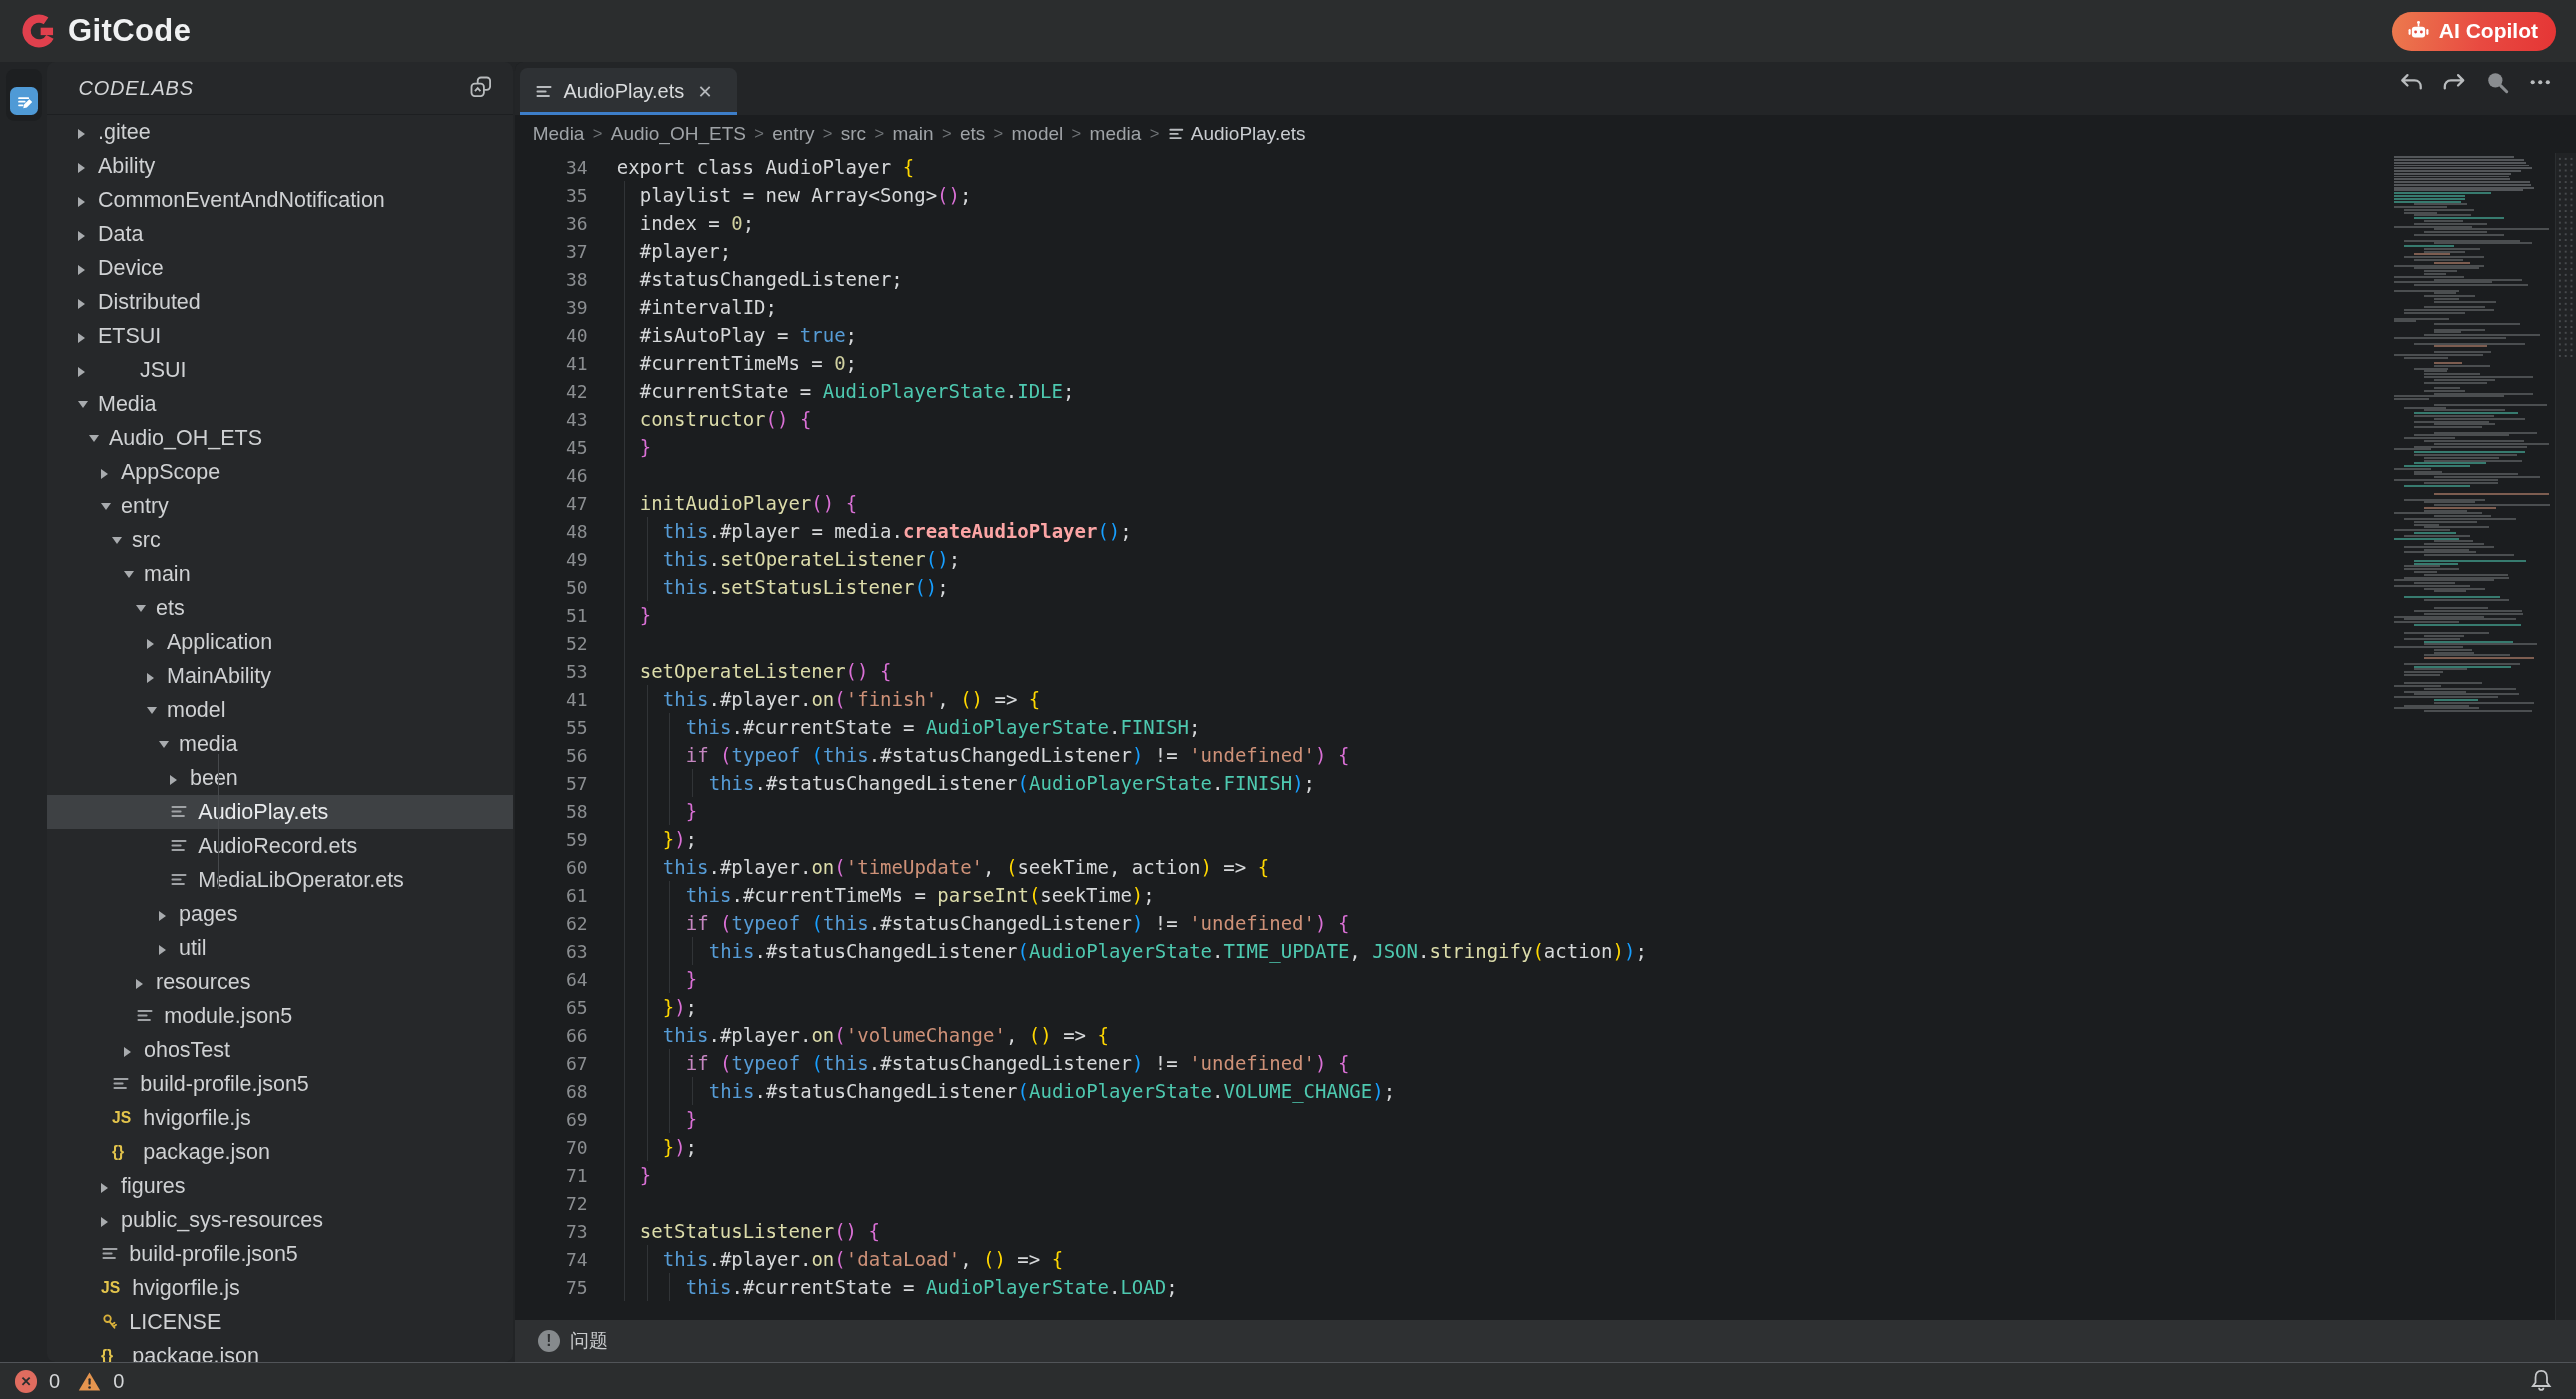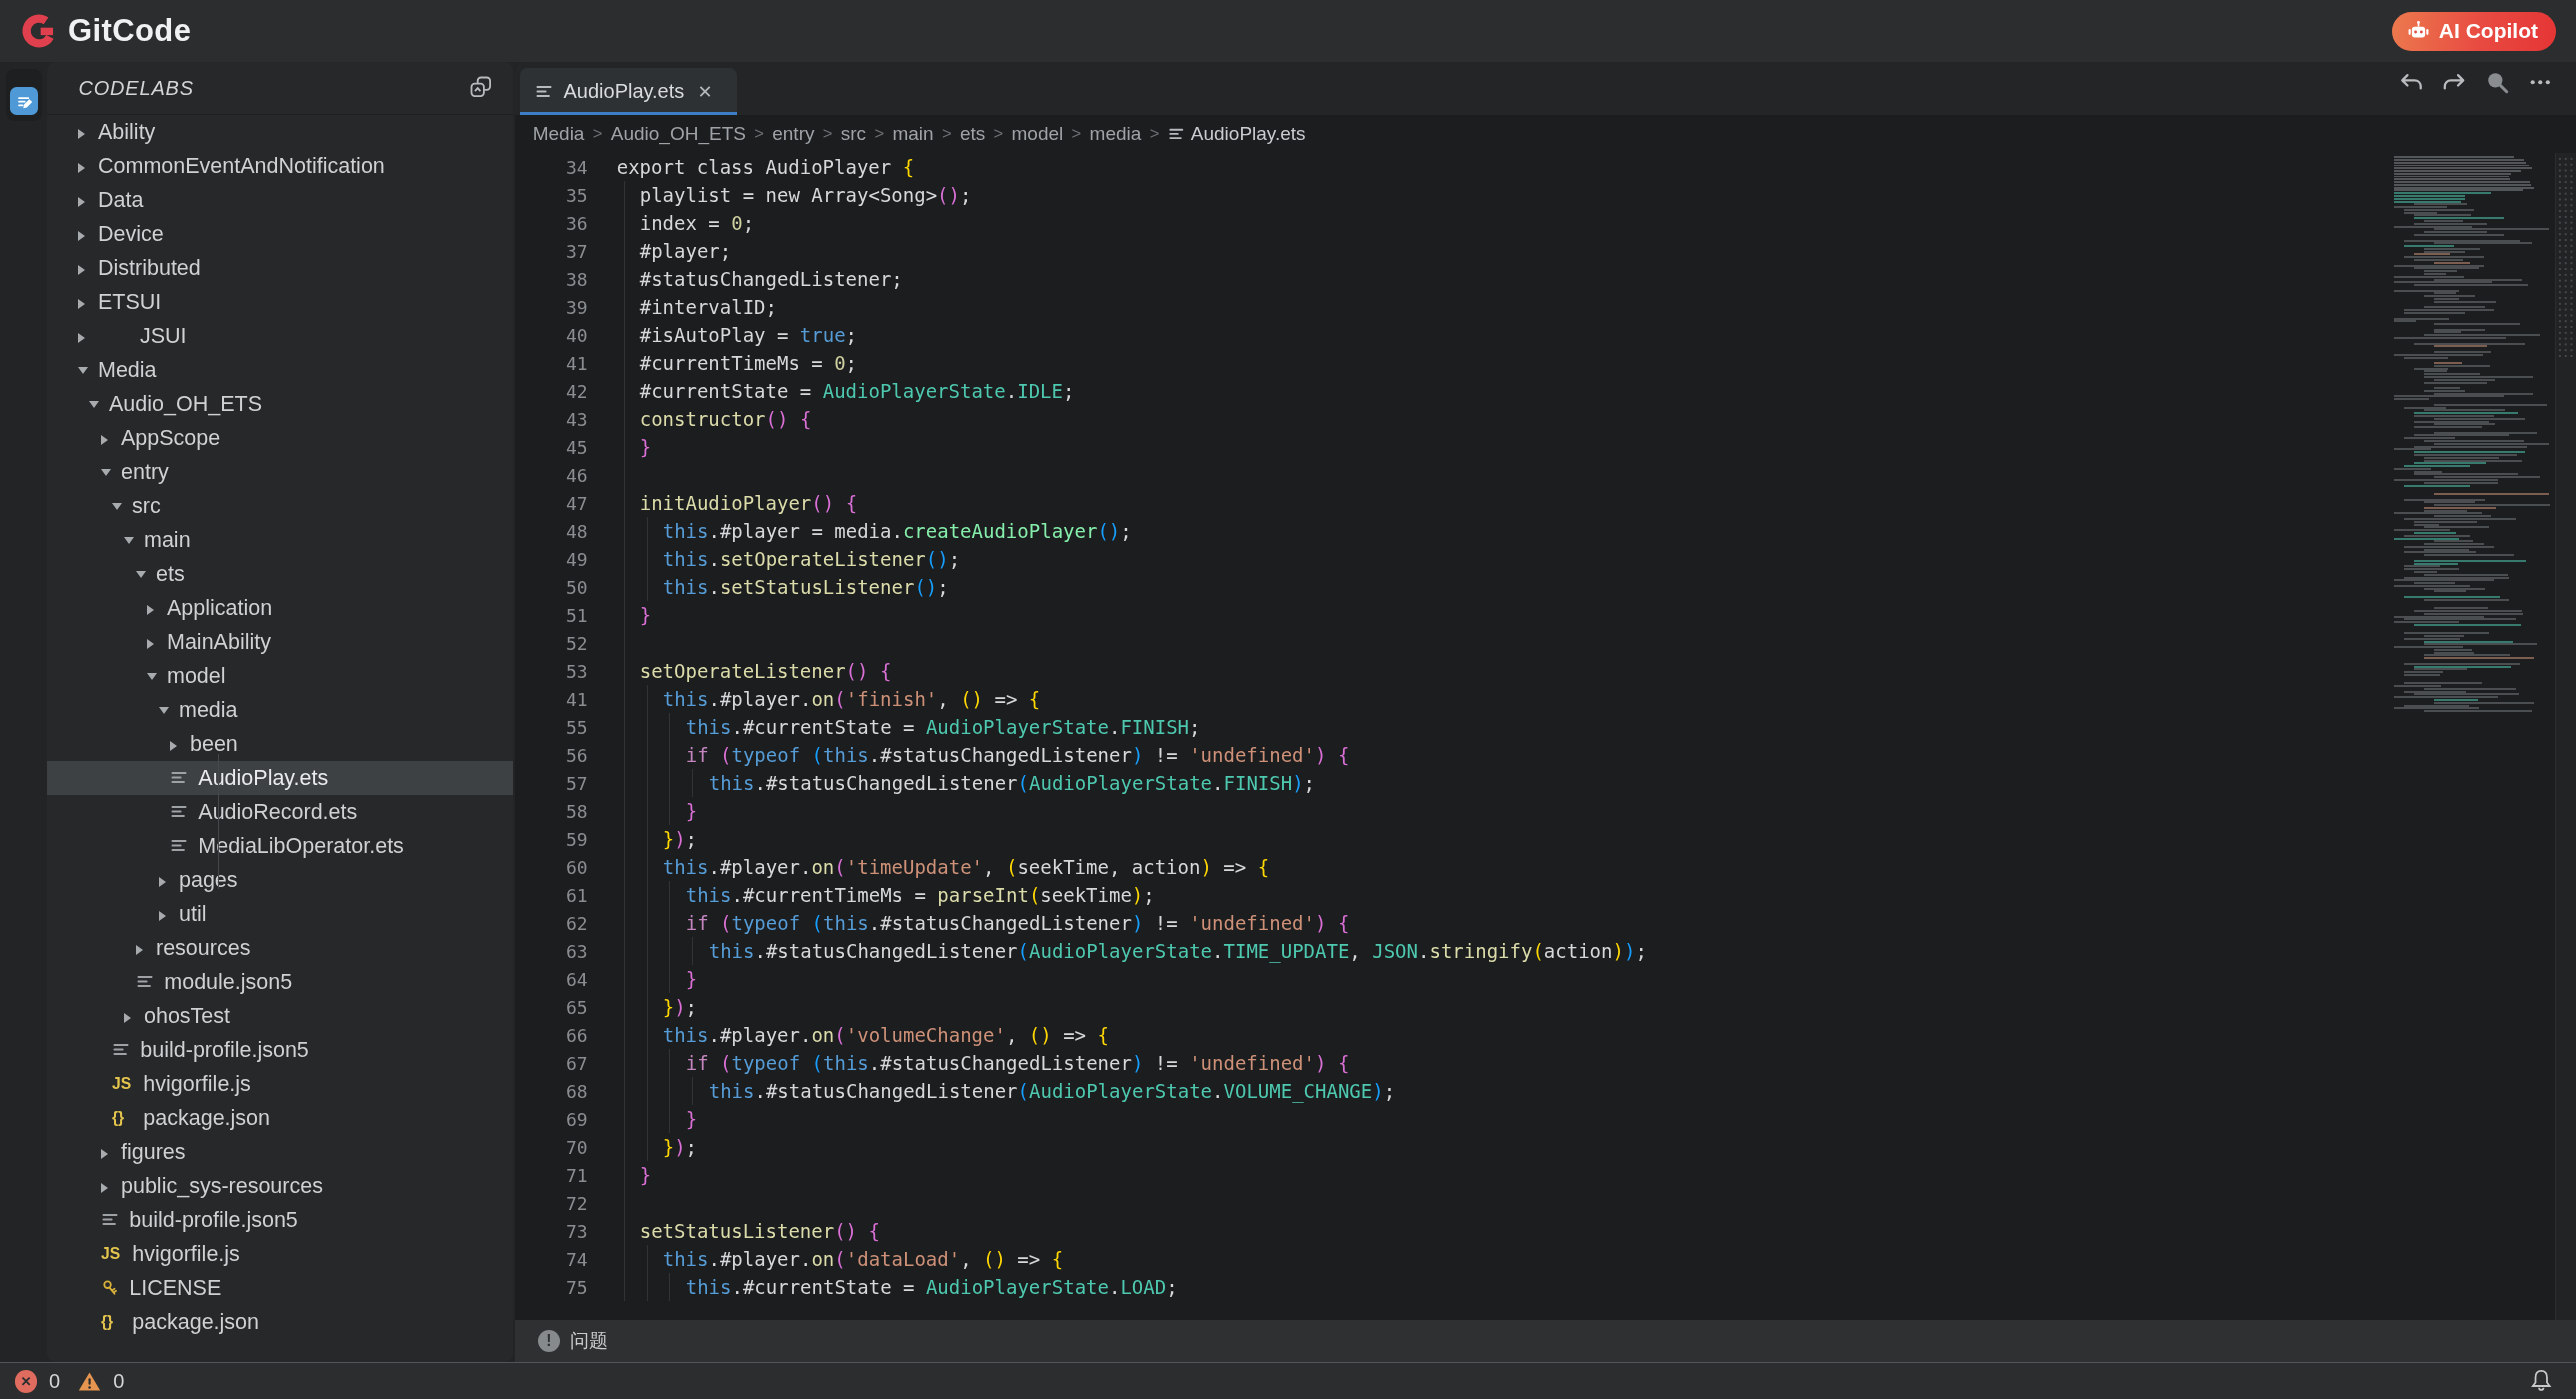--- a/index.html
+++ b/index.html
@@ -137,20 +137,24 @@
       <span class="sidebar-title">CODELABS</span>
       <span style="cursor:pointer;">
         <svg width="24" height="24" viewBox="0 0 29 29">
           <rect x="10.5" y="3" width="15" height="15" rx="4" fill="none" stroke="#b9bcbe" stroke-width="2.2"></rect>
           <rect x="3" y="10.5" width="15" height="15" rx="4" fill="#26282a" stroke="#b9bcbe" stroke-width="2.2"></rect>
           <path d="M7.2 19.6 L10.5 15.8 L13.8 19.6" fill="none" stroke="#b9bcbe" stroke-width="2.2"></path>
         </svg>
       </span>
     </div>
     <div class="tree" id="tree">
+        <div class="tree-row" style="padding-left: 31px;">
+          <span class="tri col"></span>
+          <span>.gitee</span>
+        </div>
         <div class="tree-row" style="padding-left: 31px;">
           <span class="tri col"></span>
           <span>Ability</span>
         </div>
         <div class="tree-row" style="padding-left: 31px;">
           <span class="tri col"></span>
           <span>CommonEventAndNotification</span>
         </div>
         <div class="tree-row" style="padding-left: 31px;">
           <span class="tri col"></span>
@@ -446,21 +450,21 @@
           </div>
           <div class="code-row">
             <span class="ln">47</span>
             <span class="iguide" style="left: 109px;"></span>
             <div class="ctext" style="padding-left: 23px;"><span style="color: rgb(220, 220, 170);">initAudioPlayer</span><span style="color: rgb(218, 112, 214);">()</span><span style="color: rgb(214, 216, 218);"> </span><span style="color: rgb(218, 112, 214);">{</span></div>
           </div>
           <div class="code-row">
             <span class="ln">48</span>
             <span class="iguide" style="left: 109px;"></span>
             <span class="iguide" style="left: 132px;"></span>
-            <div class="ctext" style="padding-left: 46px;"><span style="color: rgb(86, 156, 214);">this</span><span style="color: rgb(214, 216, 218);">.#player = media.</span><span style="color: #86efac;">createAudioPlayer</span><span style="color: rgb(23, 159, 255);">()</span><span style="color: rgb(214, 216, 218);">;</span></div>
+            <div class="ctext" style="padding-left: 46px;"><span style="color: rgb(86, 156, 214);">this</span><span style="color: rgb(214, 216, 218);">.#player = media.</span><span style="color: #fca5a5; font-weight: bold;">createAudioPlayer</span><span style="color: rgb(23, 159, 255);">()</span><span style="color: rgb(214, 216, 218);">;</span></div>
           </div>
           <div class="code-row">
             <span class="ln">49</span>
             <span class="iguide" style="left: 109px;"></span>
             <span class="iguide" style="left: 132px;"></span>
             <div class="ctext" style="padding-left: 46px;"><span style="color: rgb(86, 156, 214);">this</span><span style="color: rgb(214, 216, 218);">.</span><span style="color: rgb(220, 220, 170);">setOperateListener</span><span style="color: rgb(23, 159, 255);">()</span><span style="color: rgb(214, 216, 218);">;</span></div>
           </div>
           <div class="code-row">
             <span class="ln">50</span>
             <span class="iguide" style="left: 109px;"></span>

